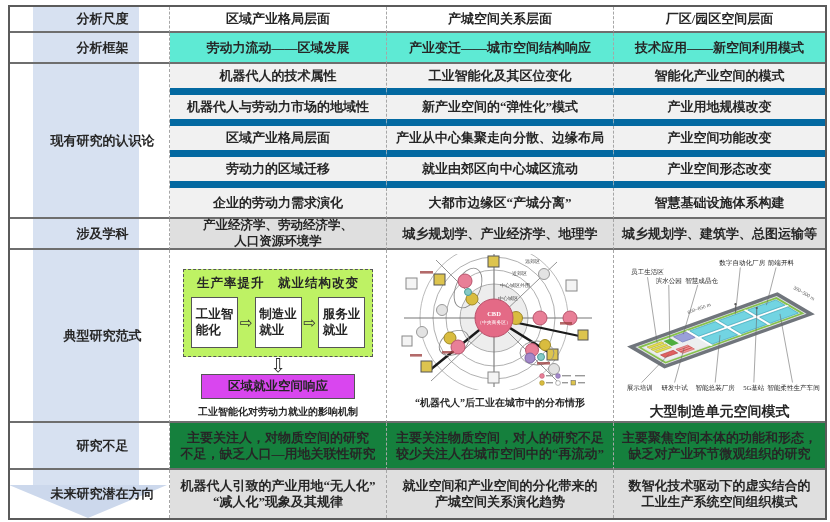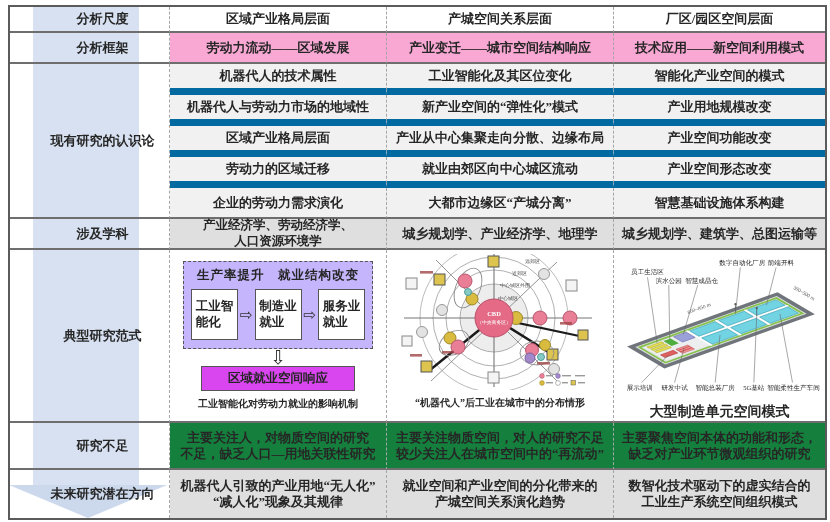--- a/index.html
+++ b/index.html
@@ -11,29 +11,29 @@
              border-top:33px solid #ccd8ec;}
   .grid{position:absolute;left:8px;top:5px;z-index:1;display:grid;
         grid-template-columns:160px 217px 227px 211px;
         grid-template-rows:26px 31px 31px 31px 31px 31px 31px 31px 173px 47px 48px;
         border:2px solid #5b5b5b;}
   .c{display:flex;align-items:center;justify-content:center;text-align:center;
      font-size:13px;font-weight:600;line-height:1.22;white-space:pre-line;padding:1px 2px;}
   .bR{border-right:1px dashed #a6a6a6;}
   .bB{border-bottom:2px solid #6e6e6e;}
   .bBs{border-bottom:7px solid #0369a1;}
-  .bg1{background:#f9a8d4;}
+  .bg1{background:#5eead4;}
   .bg2{background:#f1f1f1;}
   .bg3{background:#dfdfdf;}
   .bg4{background:#15803d;}
   .hd{background:transparent;padding-left:28px;}
   .pcell{position:relative;display:flex;flex-direction:column;align-items:center;
          justify-content:flex-start;}
   
-  .dashedbox{border:1.5px dashed #555;padding:5px 7px 8px 7px;margin-top:11px;background:#c4b5fd;}
+  .dashedbox{border:1.5px dashed #555;padding:5px 7px 8px 7px;margin-top:19px;background:#bef264;}
   .dbt{font-size:12.5px;font-weight:700;text-align:center;margin-bottom:5px;letter-spacing:1px;}
   .dbr{display:flex;align-items:center;justify-content:center;gap:1px;}
   .step{border:1.3px solid #555;width:45px;height:49px;display:flex;align-items:center;
         justify-content:center;font-size:12.5px;font-weight:700;white-space:pre-line;
         line-height:1.25;background:#fff;}
   .farrow{font-size:15px;color:#333;font-family:"DejaVu Sans",sans-serif;padding:0 1px;}
   .darrow{font-size:19px;line-height:16px;color:#333;font-family:"DejaVu Sans",sans-serif;margin:0;}
   .respbox{border:1.3px solid #555;width:152px;height:23px;display:flex;align-items:center;
            justify-content:center;font-size:12.5px;font-weight:700;background:#d946ef;margin-top:1px;}
   .dcap{font-size:10px;font-weight:700;margin-top:6px;}

